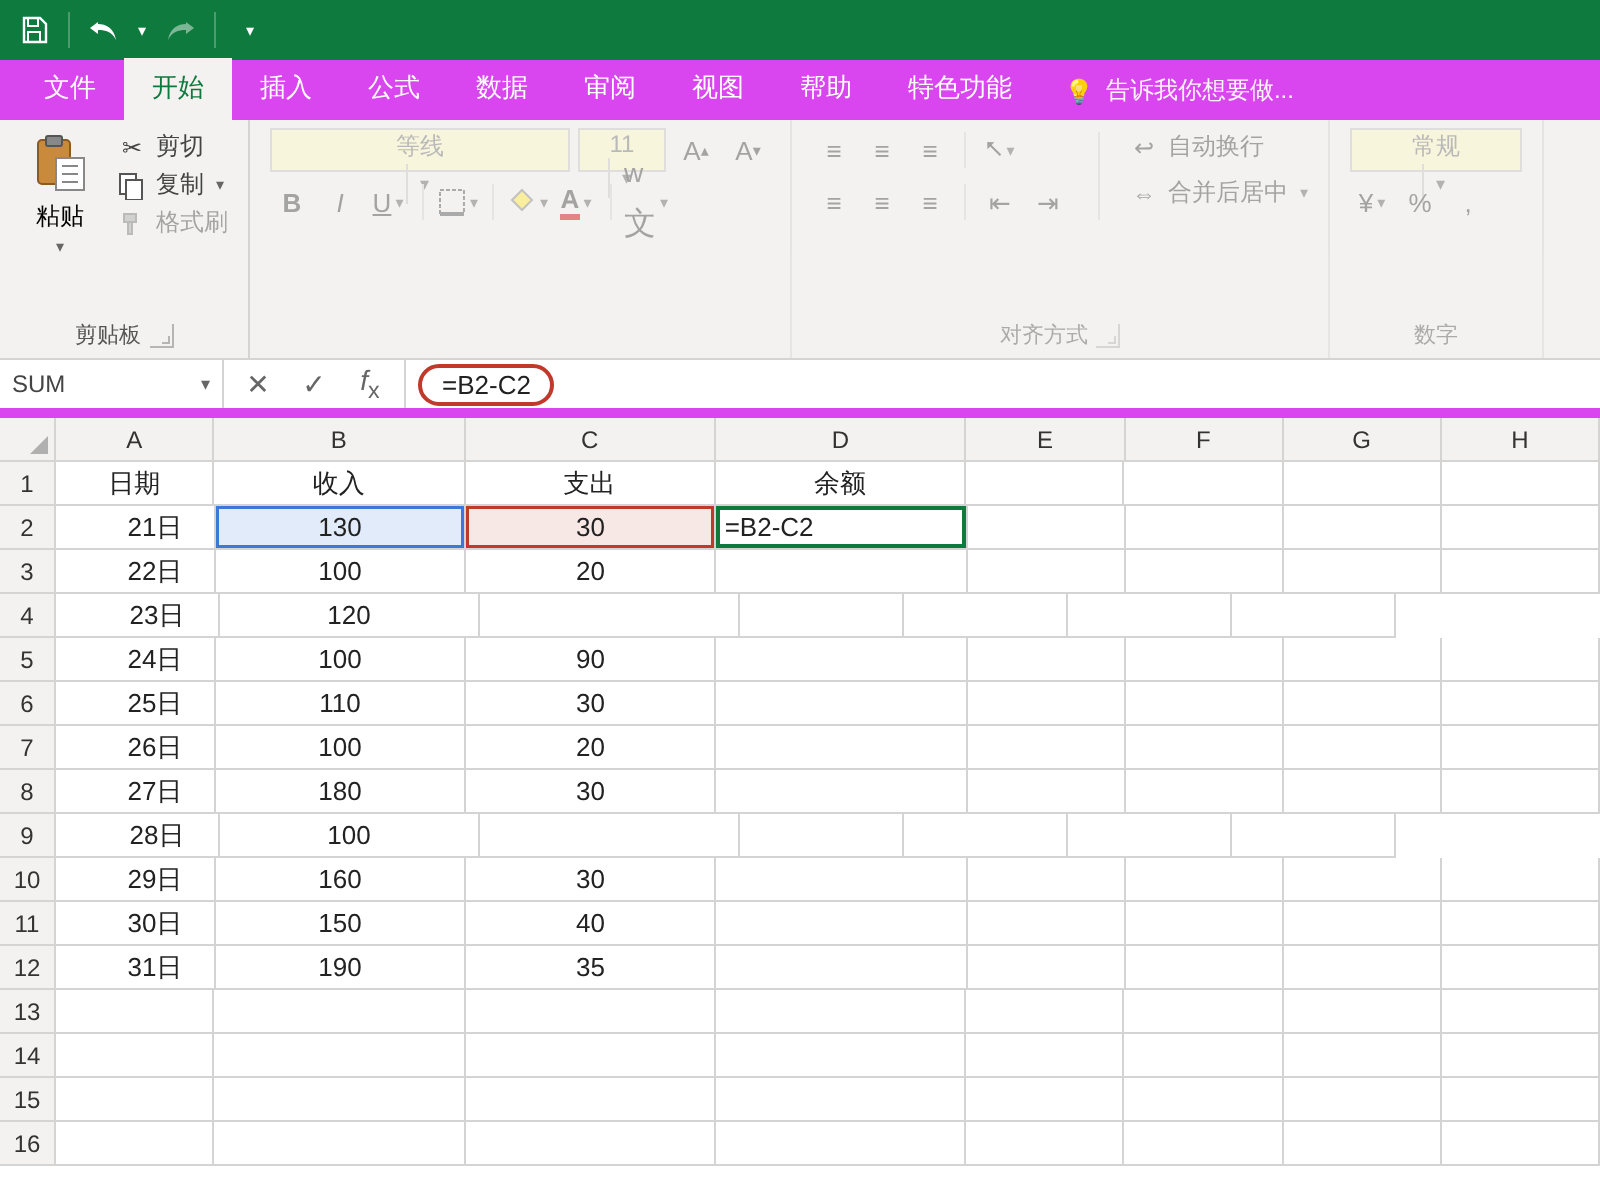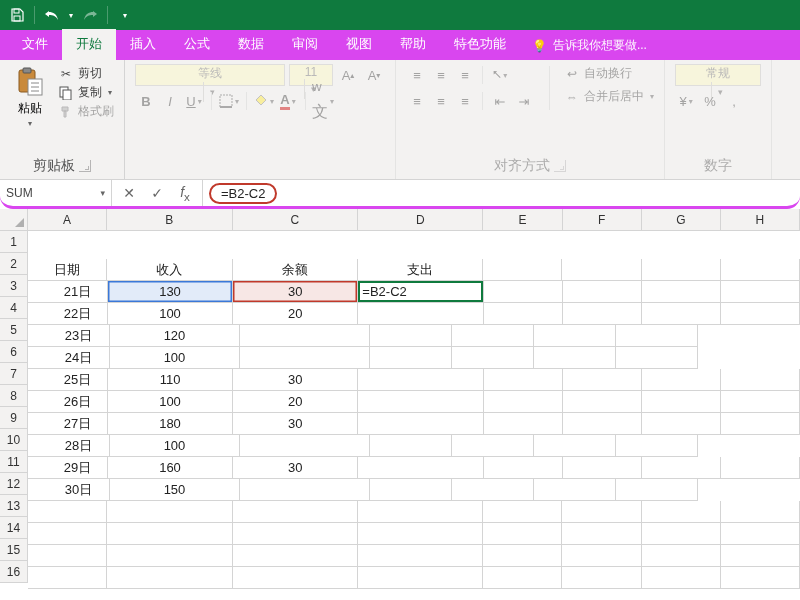--- a/index.html
+++ b/index.html
@@ -8,49 +8,49 @@
 .titlebar .tb-btn { width:26px; height:26px; display:flex; align-items:center; justify-content:center; color:#fff; }
 .titlebar .tb-btn svg { fill:#fff; }
 .titlebar .sep { width:1px; height:18px; background:rgba(255,255,255,.25); margin:0 4px; }
 .ribbon-tabs { background:#d946ef; height:30px; display:flex; align-items:flex-end; padding-left:8px; color:#fff; }
 .rtab { padding:6px 14px 7px; cursor:default; font-size:13px; }
 .rtab.active { background:#f3f2f1; color:#0f7a3e; font-weight:500; }
 .tellme { margin-left:12px; display:flex; align-items:center; gap:6px; opacity:.95; padding:6px 0; }
 .ribbon { background:#f3f2f1; border-bottom:1px solid #d4d4d4; height:120px; display:flex; }
 .group { border-right:1px solid #d4d4d4; padding:4px 10px 2px; display:flex; flex-direction:column; justify-content:space-between; }
 .group-body { display:flex; gap:8px; }
-.group-label { text-align:center; font-size:14px; color:#555; padding:2px 0; display:flex; justify-content:center; gap:4px; align-items:center;}
+.group-label { text-align:center; font-size:11px; color:#555; padding:2px 0; display:flex; justify-content:center; gap:4px; align-items:center;}
 .dlaunch { width:12px; height:12px; border:1px solid #7a7a7a; border-top:none; border-left:none; position:relative; opacity:.5; }
 .dlaunch::after { content:""; position:absolute; right:1px; bottom:1px; width:3px;height:3px;border-right:1px solid #7a7a7a;border-bottom:1px solid #7a7a7a;}
 .big-btn { display:flex; flex-direction:column; align-items:center; gap:2px; padding:2px 4px; }
 .big-btn .ico { width:32px; height:32px; display:flex; align-items:center; justify-content:center; }
 .small-row { display:flex; align-items:center; gap:4px; padding:1px 0; color:#444; white-space:nowrap; }
 .small-row .ico { width:16px; height:16px; display:flex; align-items:center; justify-content:center; }
 .disabled { opacity:.45; }
 .combo { display:flex; align-items:center; border:1px solid #c8c6c4; background:#fef9c3; height:22px;flex-direction:column; }
 .combo span { padding:0 6px; color:#767676; flex:1; font-size:12px;}
 .combo .dd { width:14px; text-align:center; color:#666; border-left:1px solid #c8c6c4; font-size:9px; line-height:20px;}
 .btnrow { display:flex; gap:2px; }
 .ribico { width:22px; height:22px; border:1px solid transparent; display:flex; align-items:center; justify-content:center; color:#444; font-size:13px; }
 .ribico.dd::after{ content:"▾"; font-size:8px; margin-left:2px; color:#666;}
-.formula-bar { height:29px; border-bottom:3px solid #d946ef; display:flex; align-items:stretch;border-radius:13px; }
+.formula-bar { height:29px; border-bottom:5px solid #d946ef; display:flex; align-items:stretch; }
 .namebox { width:112px; border-right:1px solid #d4d4d4; display:flex; align-items:center; padding:0 6px; justify-content:space-between; color:#444; }
 .namebox .dd{ font-size:9px; color:#666; }
 .fx-btns { display:flex; align-items:center; border-right:1px solid #d4d4d4; padding:0 8px; gap:10px; }
 .fx-btns .b { color:#666; font-size:14px; width:18px;text-align:center;}
 .fx-value { flex:1; display:flex; align-items:center; padding:0 6px; position:relative; }
 .fx-highlight { border:2px solid #c0392b; border-radius:12px; padding:1px 10px; font-size:13px; color:#222; }
 .grid-area { position:relative; height:391px; overflow:hidden; }
 .selall { position:absolute; left:0; top:0; width:28px; height:22px; background:#f3f2f1; border-right:1px solid #d4d4d4; border-bottom:1px solid #d4d4d4; }
 .selall::after{content:"";position:absolute;right:3px;bottom:3px;width:0;height:0;border-style:solid;border-width:0 0 9px 9px;border-color:transparent transparent #b0b0b0 transparent;}
 .colheads { position:absolute; left:28px; top:0; right:0; height:22px; display:flex; }
 .colhead { background:#f3f2f1; border-right:1px solid #d4d4d4; border-bottom:1px solid #d4d4d4; display:flex; align-items:center; justify-content:center; color:#333; font-size:12px; }
 .rowheads { position:absolute; left:0; top:22px; width:28px; }
 .rowhead { height:22px; background:#f3f2f1; border-right:1px solid #d4d4d4; border-bottom:1px solid #d4d4d4; display:flex; align-items:center; justify-content:center; color:#333; }
-.cells { position:absolute; left:28px; top:22px; right:0;margin-top:28px; }
+.cells { position:absolute; left:28px; top:22px; right:0; }
 .row { display:flex; height:22px; }
 .cell { border-right:1px solid #d4d4d4; border-bottom:1px solid #d4d4d4; padding:0 4px; display:flex; align-items:center; font-size:13px; color:#222; position:relative;}
 .c-a{justify-content:center;padding-left:24px;} .c-n{justify-content:center;}
 .hd{justify-content:center;font-weight:400;}
 .ref-blue{background:rgba(60,120,216,.15); box-shadow:inset 0 0 0 1.5px #3b78d8;}
 .ref-red{background:rgba(192,57,43,.12); box-shadow:inset 0 0 0 1.5px #c0392b;}
 .active-cell{box-shadow:inset 0 0 0 2px #0f7a3e; background:#fff; z-index:2;}
 .colw-a{width:82px}.colw{width:130px}.colw-s{width:82px}
 </style>
 </head>
@@ -290,22 +290,22 @@
       <div class="rowhead">12</div>
       <div class="rowhead">13</div>
       <div class="rowhead">14</div>
       <div class="rowhead">15</div>
       <div class="rowhead">16</div>
     </div>
   <div class="cells" id="cells">
       <div class="row">
         <div class="cell colw-a hd">日期</div>
         <div class="cell colw hd">收入</div>
+        <div class="cell colw hd">支出</div>
         <div class="cell colw hd">余额</div>
-        <div class="cell colw hd">支出</div>
         <div class="cell colw-s"></div>
         <div class="cell colw-s"></div>
         <div class="cell colw-s"></div>
         <div class="cell colw-s"></div>
       </div>
       <div class="row">
         <div class="cell colw-a c-a">21日</div>
         <div class="cell colw c-n ref-blue">130</div>
         <div class="cell colw c-n ref-red">30</div>
         <div class="cell colw active-cell">=B2-C2</div>
@@ -329,20 +329,21 @@
         <div class="cell colw c-n">120</div>
         <div class="cell colw"></div>
         <div class="cell colw-s"></div>
         <div class="cell colw-s"></div>
         <div class="cell colw-s"></div>
         <div class="cell colw-s"></div>
       </div>
       <div class="row">
         <div class="cell colw-a c-a">24日</div>
         <div class="cell colw c-n">100</div>
+        <div class="cell colw c-n">90</div>
         <div class="cell colw"></div>
         <div class="cell colw-s"></div>
         <div class="cell colw-s"></div>
         <div class="cell colw-s"></div>
         <div class="cell colw-s"></div>
       </div>
       <div class="row">
         <div class="cell colw-a c-a">25日</div>
         <div class="cell colw c-n">110</div>
         <div class="cell colw c-n">30</div>
@@ -387,20 +388,31 @@
         <div class="cell colw c-n">30</div>
         <div class="cell colw"></div>
         <div class="cell colw-s"></div>
         <div class="cell colw-s"></div>
         <div class="cell colw-s"></div>
         <div class="cell colw-s"></div>
       </div>
       <div class="row">
         <div class="cell colw-a c-a">30日</div>
         <div class="cell colw c-n">150</div>
+        <div class="cell colw c-n">40</div>
+        <div class="cell colw"></div>
+        <div class="cell colw-s"></div>
+        <div class="cell colw-s"></div>
+        <div class="cell colw-s"></div>
+        <div class="cell colw-s"></div>
+      </div>
+      <div class="row">
+        <div class="cell colw-a c-a">31日</div>
+        <div class="cell colw c-n">190</div>
+        <div class="cell colw c-n">35</div>
         <div class="cell colw"></div>
         <div class="cell colw-s"></div>
         <div class="cell colw-s"></div>
         <div class="cell colw-s"></div>
         <div class="cell colw-s"></div>
       </div>
       <div class="row">
         <div class="cell colw-a"></div>
         <div class="cell colw"></div>
         <div class="cell colw"></div>

